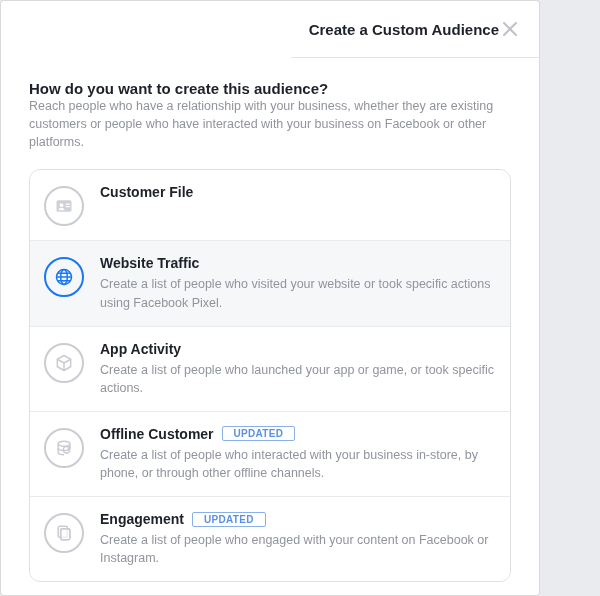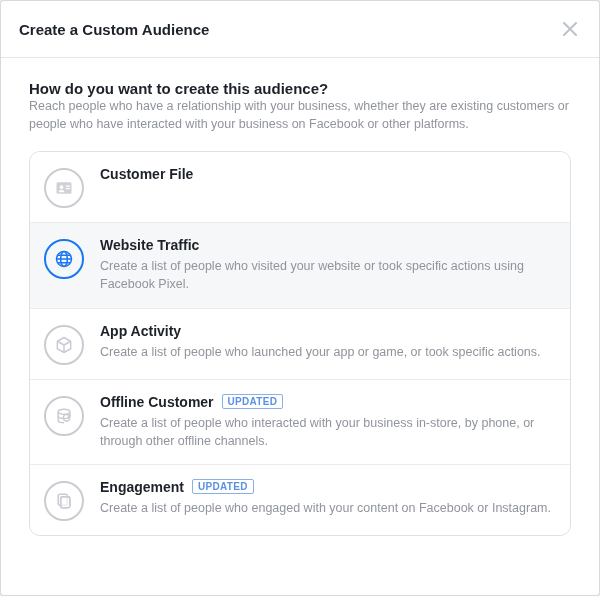--- a/index.html
+++ b/index.html
@@ -7,24 +7,25 @@
     font-family: Helvetica, Arial, sans-serif;
     background: #e9ebee;
     width: 600px;
     height: 596px;
     overflow: hidden;
   }
   .modal {
     background: #fff;
     border: 1px solid rgba(0,0,0,0.15);
     border-radius: 4px;
-    width: 600px;
+    width: 540px;
     height: 596px;
     display: flex;
     flex-direction: column;
+    align-items: flex-end;
   }
   .modal-header {
     display: flex;
     align-items: center;
     justify-content: space-between;
     padding: 14px 18px;
     border-bottom: 1px solid #e5e5e5;
   }
   .modal-title {
     font-size: 15px;
@@ -100,21 +101,21 @@
     color: #1d2129;
   }
   .badge {
     display: inline-block;
     font-size: 10px;
     font-weight: 700;
     letter-spacing: 0.3px;
     color: #5b91e2;
     border: 1px solid #8ab0ea;
     border-radius: 2px;
-    padding: 1px 5px;
+    padding: 1px 11px;
   }
   .option-desc {
     font-size: 12.5px;
     color: #90949c;
     line-height: 1.45;
   }
 </style>
 </head>
 <body>
 

